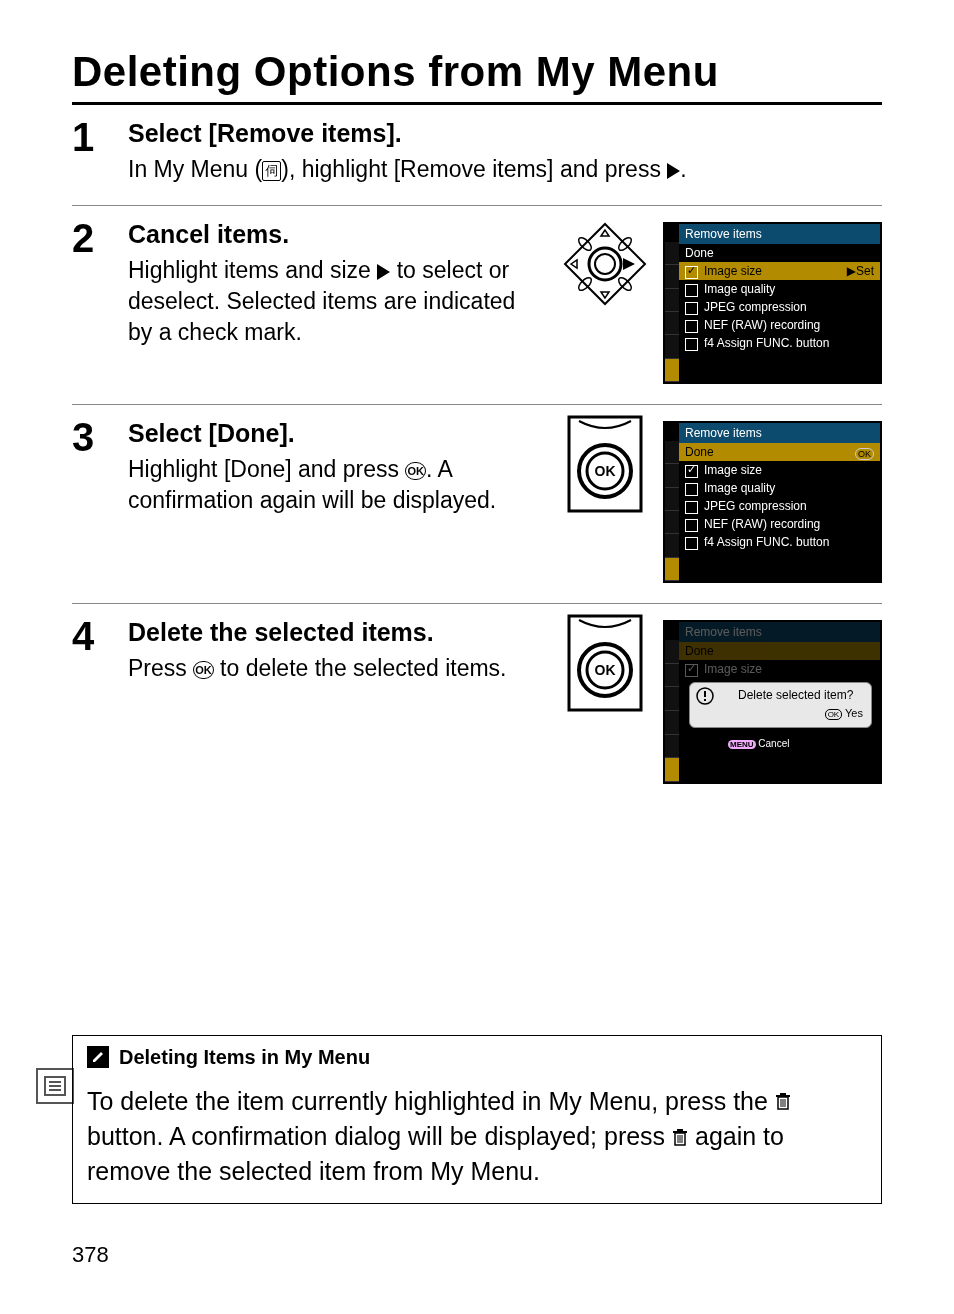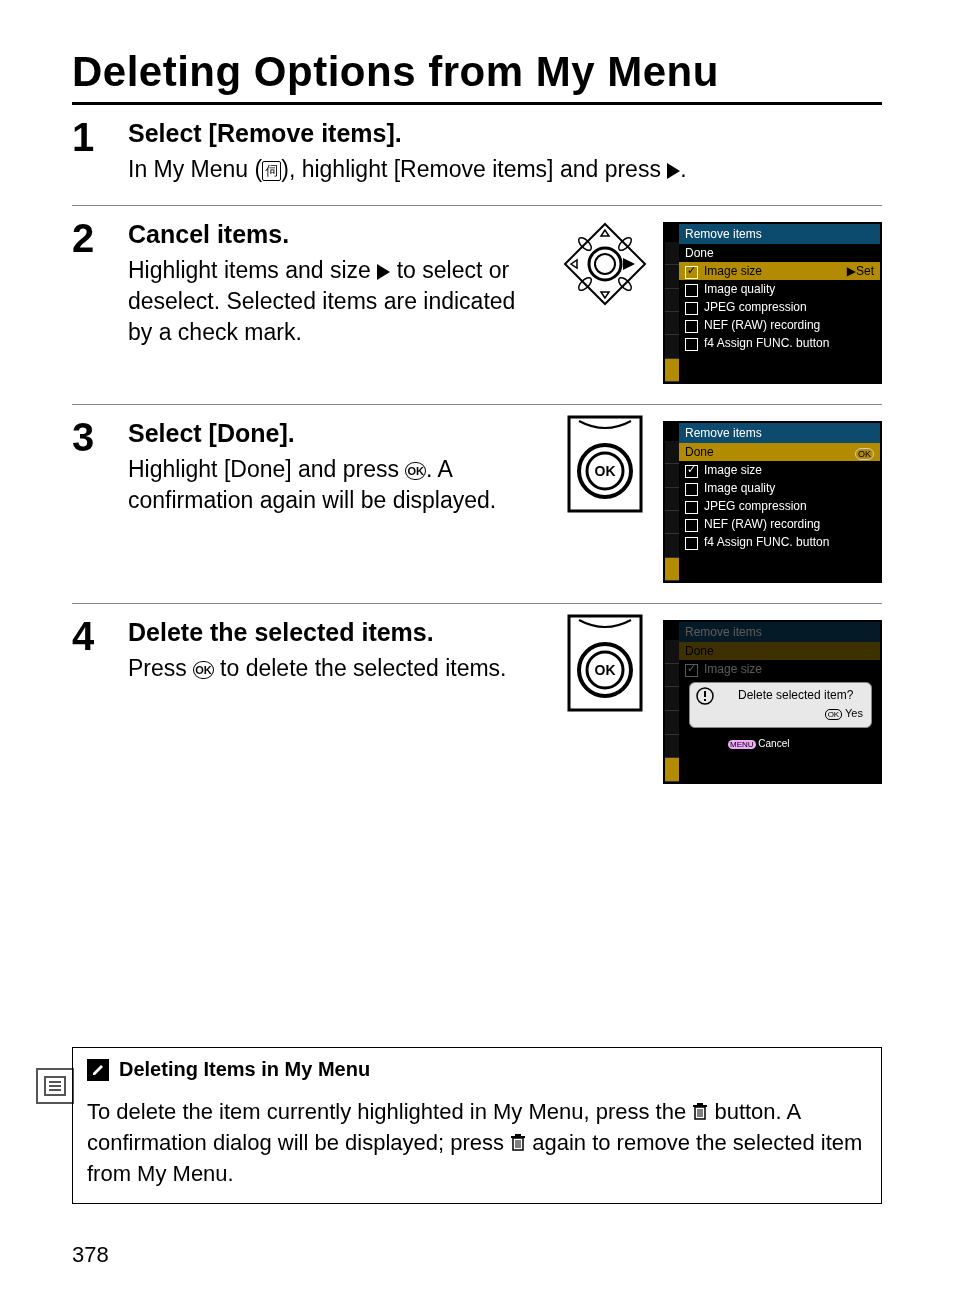--- a/index.html
+++ b/index.html
@@ -30,21 +30,21 @@
   .dialog{position:absolute;left:24px;top:60px;right:8px;background:#e8e8e8;color:#000;border:1px solid #888;border-radius:6px;padding:4px 6px 22px 6px;font-size:12px}
   .dialog .msg{display:flex;gap:24px}
   .dialog .yes{position:absolute;right:8px;bottom:4px;font-size:11px}
   .dim{opacity:.35}
   
   .ctrl{width:88px;height:88px;display:flex;align-items:center;justify-content:center}
   .ctrl svg{overflow:visible}
   
   .footnote{position:absolute;left:72px;right:72px;bottom:110px;border:1px solid #000;padding:10px 14px 14px 14px}
   .footnote-head{font-weight:700;font-size:20px;display:flex;align-items:center;gap:10px;margin-bottom:16px}
-  .footnote-text{font-size:22px;line-height:1.35}
+  .footnote-text{font-size:25px;line-height:1.35}
   .pencil-ico{width:22px;height:22px;background:#000;display:inline-flex;align-items:center;justify-content:center}
   .pencil-ico svg{width:14px;height:14px}
   .side-tab{position:absolute;left:36px;bottom:210px;width:34px;height:32px;border:2px solid #555;display:flex;align-items:center;justify-content:center}
   .pagenum{position:absolute;left:72px;bottom:46px;font-size:22px}
   .glyph-ok{display:inline-flex;align-items:center;justify-content:center;border:1.6px solid #000;border-radius:50%;font-size:11px;font-weight:700;padding:1px 1px;min-width:14px;vertical-align:middle}
   .tri{display:inline-block;width:0;height:0;border-top:8px solid transparent;border-bottom:8px solid transparent;border-left:13px solid #000;vertical-align:middle}
   .trash{display:inline-block;vertical-align:middle}
   .mymenu-ico{display:inline-block;border:1.5px solid #000;border-radius:2px;font-size:13px;padding:0 2px;vertical-align:middle}
 </style>
 </head>
@@ -233,21 +233,21 @@
           <div class="msg">
             <svg width="18" height="18">
                 <circle cx="9" cy="9" r="8" fill="none" stroke="#000" stroke-width="1.5"></circle>
                 <rect x="8" y="4" width="2" height="6" fill="#000"></rect>
                 <rect x="8" y="12" width="2" height="2" fill="#000"></rect>
               </svg>
             <span>Delete selected item?</span>
           </div>
           <div class="yes"><span style="border:1px solid #000;border-radius:5px;font-size:8px;padding:0 2px">OK</span> Yes</div>
         </div>
-        <div style="position:absolute;left:60px;bottom:28px;background:#000;color:#fff;font-size:10px;padding:1px 3px"><span style="background:#f0abfc;color:#000;border-radius:6px;font-size:8px;padding:0 2px;font-weight:400">MENU</span> Cancel</div>
+        <div style="position:absolute;left:60px;bottom:28px;background:#000;color:#fff;font-size:10px;padding:1px 3px"><span style="background:#f0abfc;color:#000;border-radius:6px;font-size:8px;padding:0 2px;font-weight:700">MENU</span> Cancel</div>
       </div>
     </div>
   </div>
 
   <div class="side-tab">
     <svg width="22" height="20">
         <rect x="1" y="1" width="20" height="18" fill="none" stroke="#555" stroke-width="2"></rect>
         <line x1="5" y1="6" x2="17" y2="6" stroke="#555" stroke-width="2"></line>
         <line x1="5" y1="10" x2="17" y2="10" stroke="#555" stroke-width="2"></line>
         <line x1="5" y1="14" x2="17" y2="14" stroke="#555" stroke-width="2"></line>

